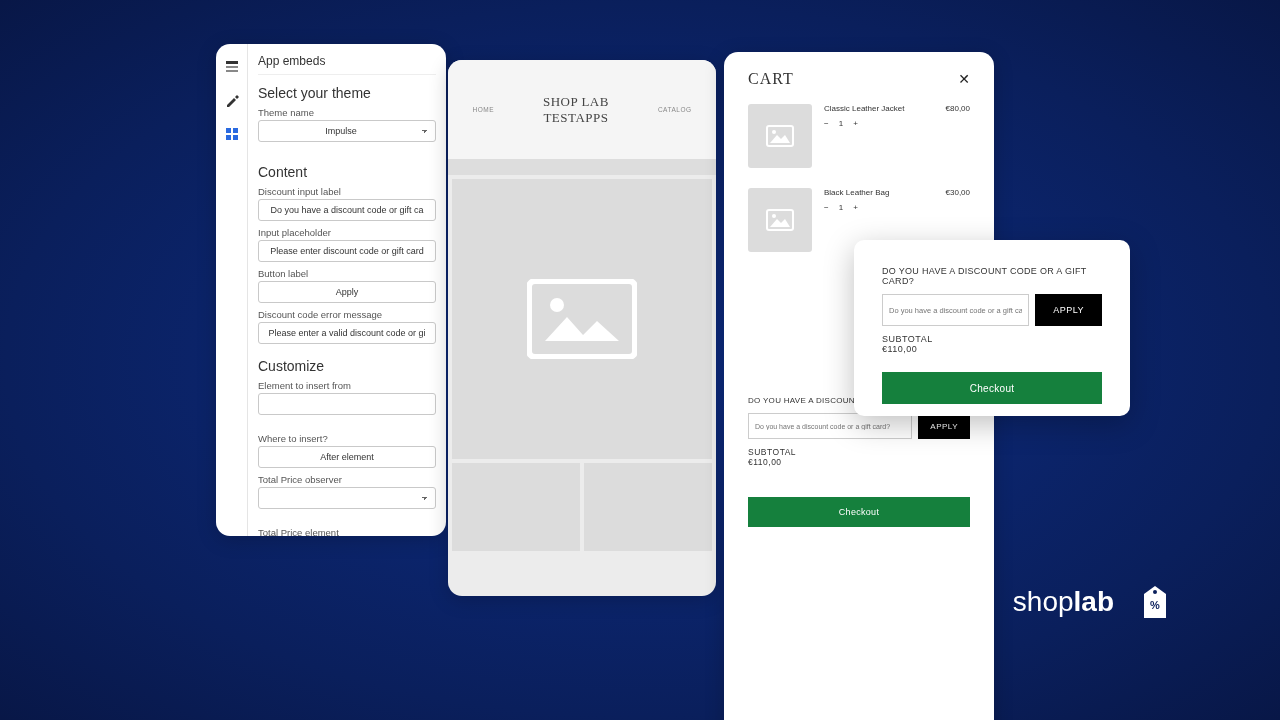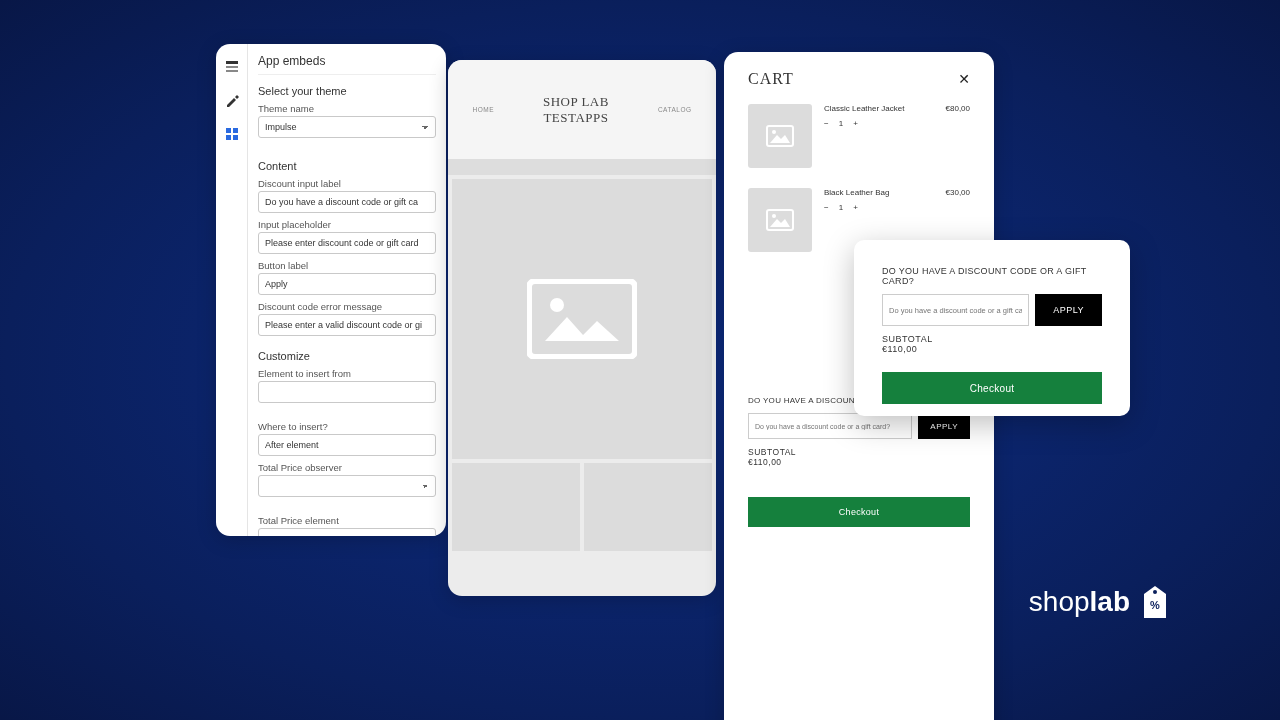--- a/index.html
+++ b/index.html
@@ -12,25 +12,25 @@
   .panel {
     position: absolute; background: #fff; border-radius: 14px;
     box-shadow: 0 4px 20px rgba(0,0,0,0.2);
   }
   
   .admin { left: 216px; top: 44px; width: 230px; height: 492px; overflow: hidden; display:flex; }
   .admin-rail { width: 32px; border-right: 1px solid #e5e5e5; display:flex; flex-direction:column; align-items:center; padding-top:14px; gap:18px; }
   .admin-rail svg, .admin-rail div { width: 16px; height: 16px; }
   .admin-body { flex:1; padding: 10px 10px; font-size: 10px; color:#333; overflow:hidden; }
   .admin-title { font-size: 12px; font-weight: 500; padding-bottom: 6px; border-bottom:1px solid #eee; }
-  .admin-sec { font-size: 11px; font-weight: 500; margin-top: 10px; margin-bottom: 4px; }
+  .admin-sec { font-size: 14px; font-weight: 500; margin-top: 10px; margin-bottom: 4px; }
   .admin-lbl { font-size: 9.5px; color:#555; margin-top: 6px; margin-bottom: 2px; display:block; }
   .admin-select, .admin-input, .admin-textarea {
     width: 100%; border: 1px solid #c9c9c9; border-radius: 3px; font-size: 9px;
-    padding: 4px 6px; background:#fff; color:#333;
+    padding: 4px 6px; background:#fff; color:#333;text-align:center;
   }
   .admin-select { appearance:none; background-image: linear-gradient(45deg,transparent 50%,#666 50%),linear-gradient(135deg,#666 50%,transparent 50%); background-position: calc(100% - 10px) 9px, calc(100% - 7px) 9px; background-size:3px 3px,3px 3px; background-repeat:no-repeat; padding-right:18px; height:22px;}
   .admin-input { height: 22px; text-overflow: ellipsis; overflow:hidden; white-space:nowrap; }
   .admin-textarea { height: 60px; resize:none; }
   .gap { height: 12px; }
 
   
   .preview { left: 448px; top: 60px; width: 268px; height: 536px; background:#ececec; overflow:hidden; }
   .pv-header { background:#f5f5f5; height: 99px; display:flex; align-items:center; justify-content:space-around; color:#555; }
   .pv-logo { font-family: Georgia, serif; font-size: 13px; text-align:center; letter-spacing:0.5px; color:#444; }
@@ -64,21 +64,21 @@
 
   
   .pop { left: 854px; top: 240px; width: 276px; height: 176px; padding: 22px 28px; font-size:10px; border-radius:10px; color:#222; box-shadow:0 8px 30px rgba(0,0,0,0.25);}
   .pop .disc-label { font-size:9px; }
   .pop .disc-row .disc-input { height:32px; font-size:7.5px; }
   .pop .disc-row .disc-btn { height:32px; padding: 0 18px; font-size:9px;}
   .pop .subtotal { font-size:9px; margin: 8px 0 18px; }
   .pop .checkout { height:32px; font-size:10px; }
 
   
-  .brand { position:absolute; right: 110px; bottom: 100px; color:#fff; font-size: 28px; font-weight:700; display:flex; align-items:center; gap:10px;text-align:center;}
+  .brand { position:absolute; right: 110px; bottom: 100px; color:#fff; font-size: 28px; font-weight:700; display:flex; align-items:center; gap:26px;text-align:center;}
   .brand .thin { font-weight:300; }
 </style>
 </head>
 <body>
 
 <div class="panel admin">
   <div class="admin-rail">
     <svg viewBox="0 0 16 16">
         <rect x="2" y="3" width="12" height="3" fill="#333"></rect>
         <rect x="2" y="8" width="12" height="2" fill="#888"></rect>

